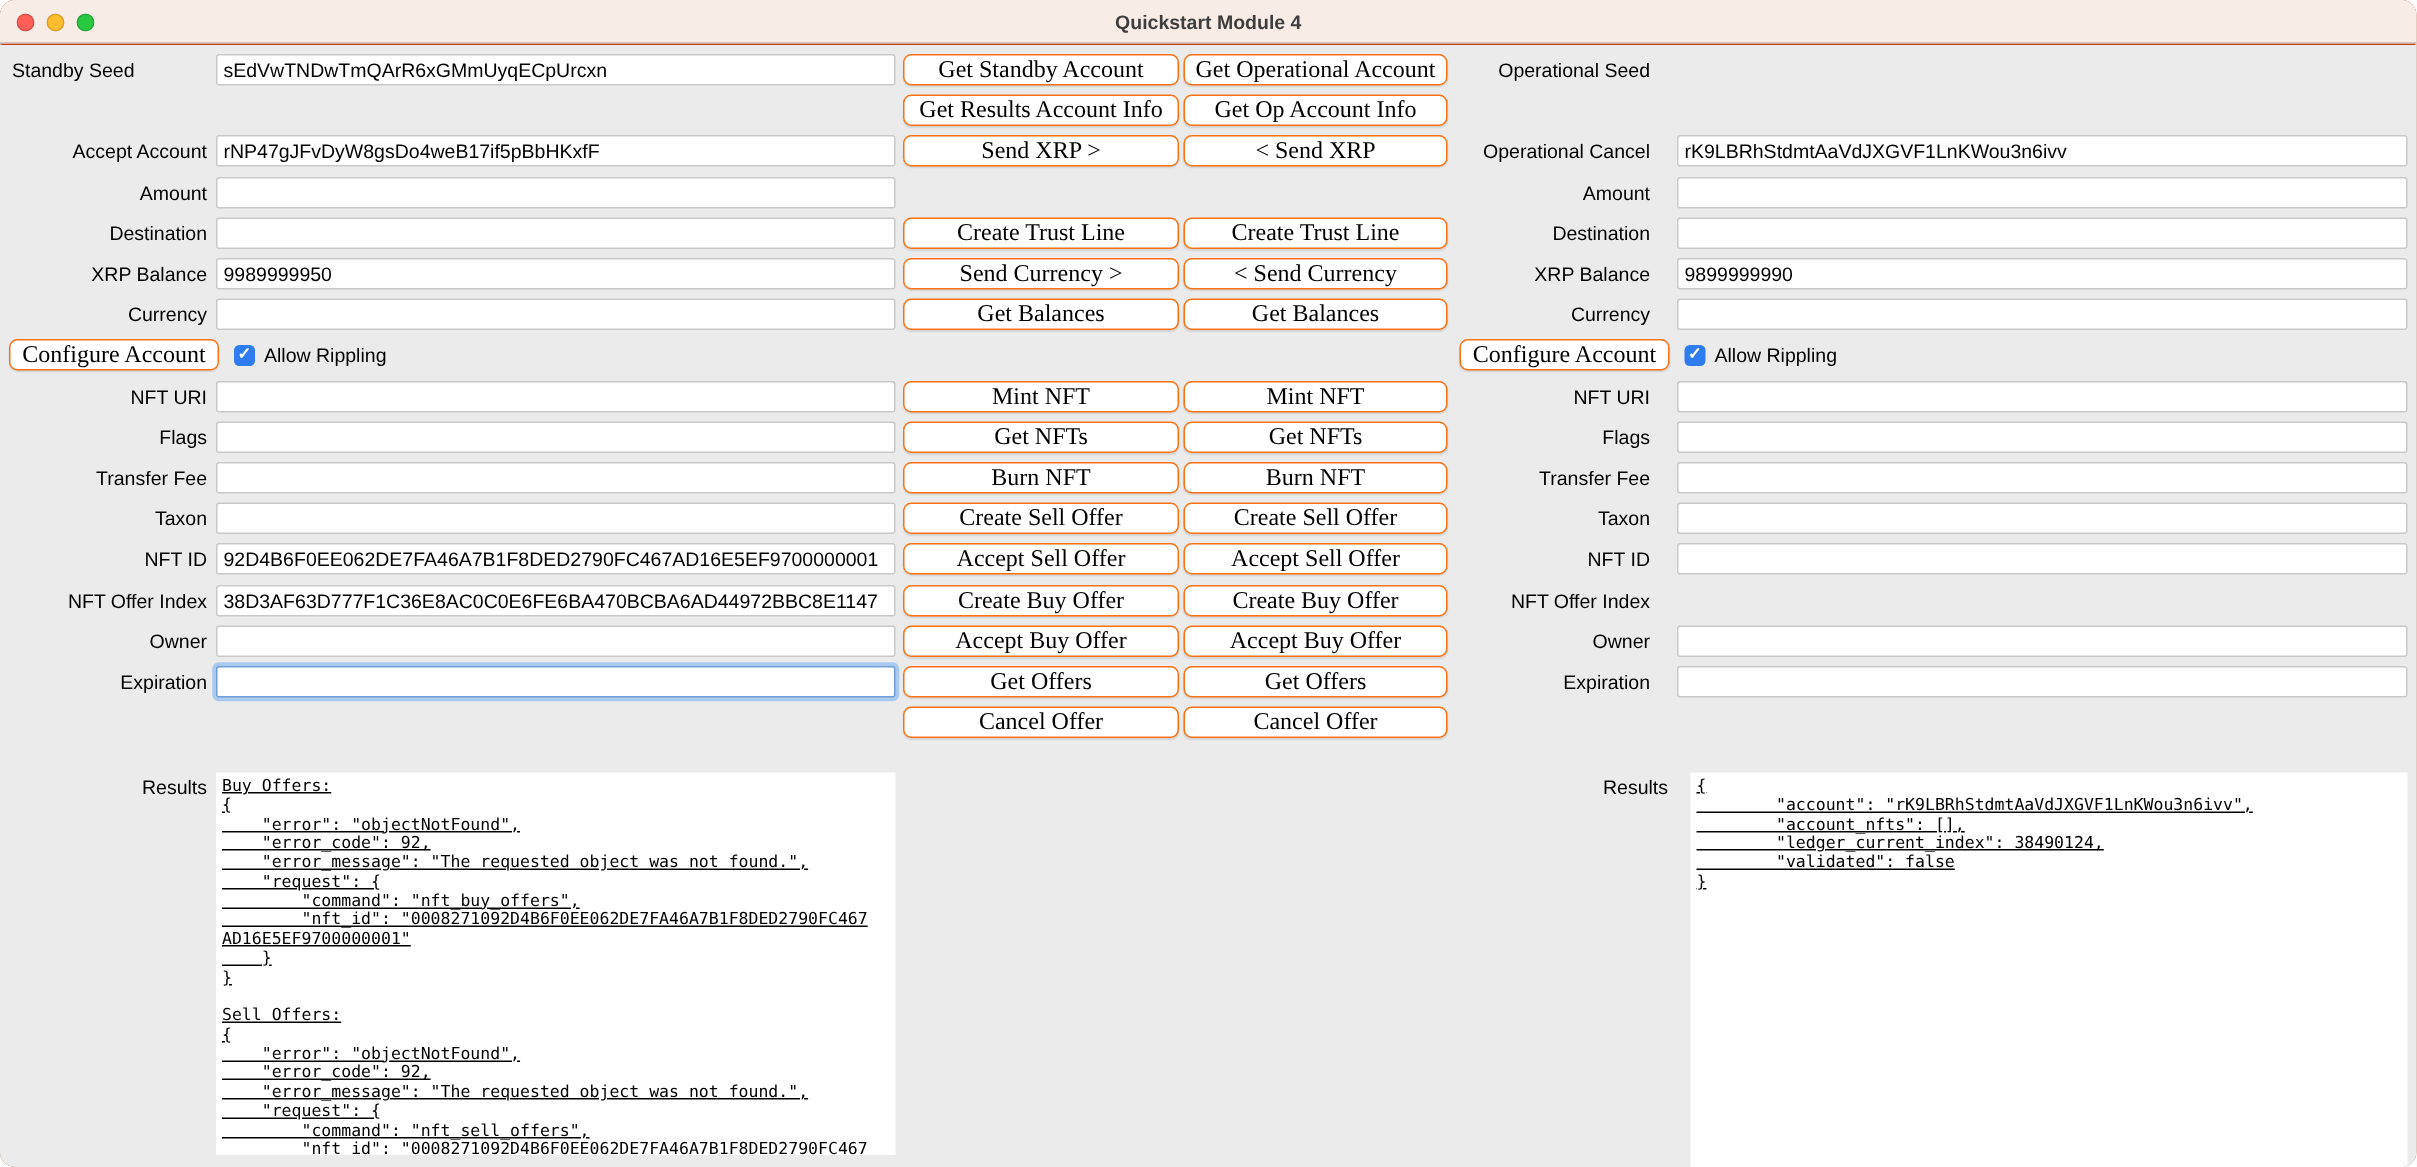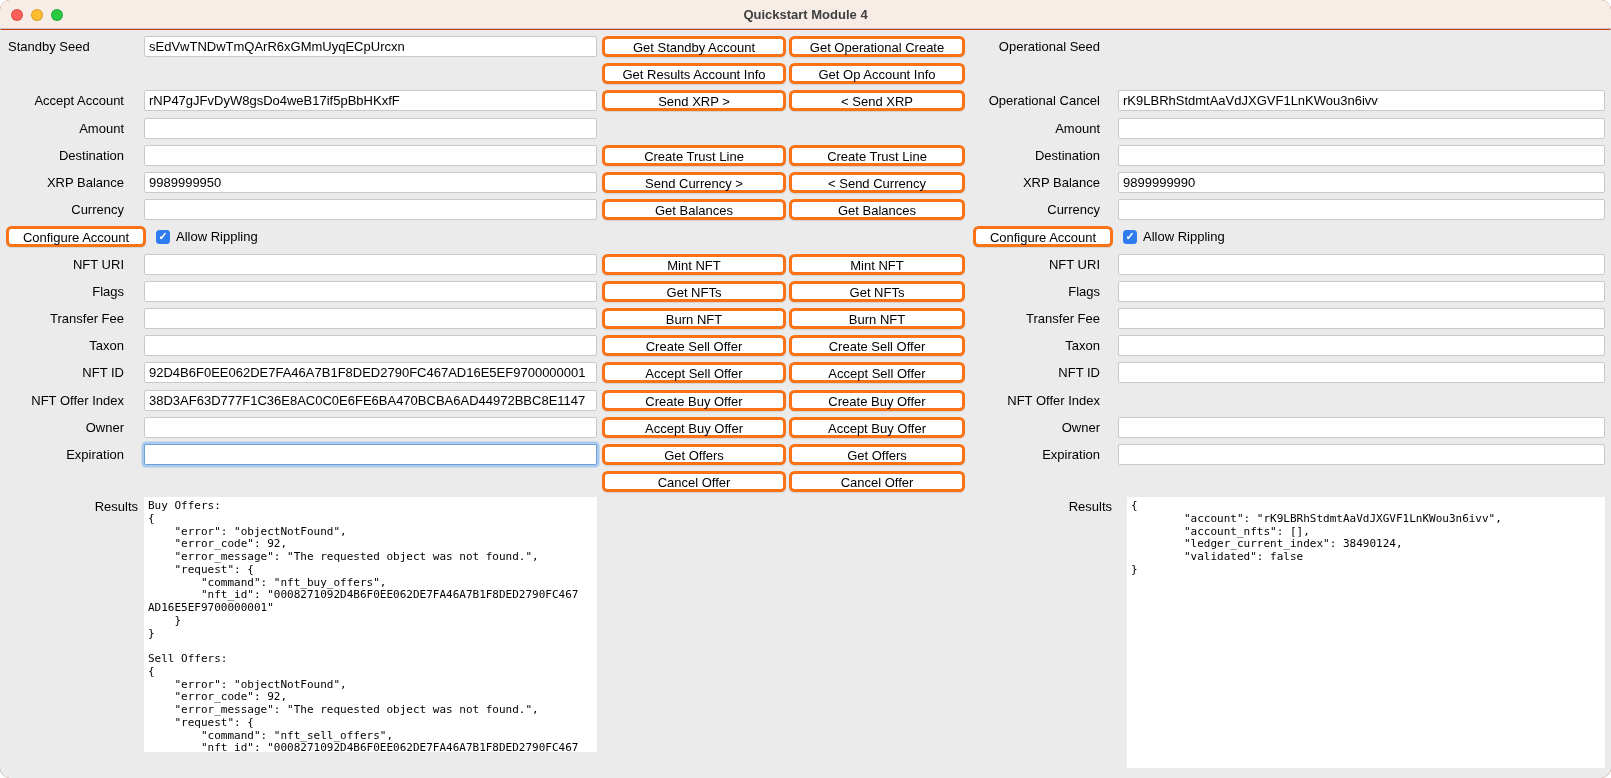--- a/index.html
+++ b/index.html
@@ -24,59 +24,59 @@
   .light.yellow{background:#febc2e;}
   .light.green{background:#28c840;}
 
   .content{position:absolute;top:30px;left:0;right:0;bottom:0;background:#ebebeb;}
 
   .rows{position:absolute;top:3px;display:flex;flex-direction:column;}
   .row{height:27.2px;display:flex;align-items:center;}
   .lbl{font-size:13px;color:#000;white-space:nowrap;}
 
   .left-rows{left:0;width:597px;}
-  .left-rows .lbl{width:144px;text-align:right;padding-right:20px;flex:none;}
+  .left-rows .lbl{width:144px;text-align:right;padding-right:6px;flex:none;}
   .left-rows .lbl.first{text-align:left;padding-left:8px;}
   .right-rows{left:968px;width:637px;}
   .right-rows .lbl{width:150px;text-align:right;padding-right:18px;flex:none;}
 
   input.field{
     flex:1;height:21px;border:1px solid #c9c9c9;border-radius:2px;background:#fff;
     font-family:"Liberation Sans",sans-serif;font-size:13px;color:#000;padding:0 4px;outline:none;
   }
   input.field.focused{border:1px solid #6f9fd8;box-shadow:0 0 0 2.5px #a9c9ef;}
 
   .btncol{position:absolute;top:3px;display:flex;flex-direction:column;}
   .colA{left:602px;width:184px;}
   .colB{left:789px;width:176px;}
   .btn{
-    width:100%;height:21px;background:#fff;border:3px solid #f97316;border-radius:5.5px;
+    width:100%;height:21px;background:#fff;border:1px solid #f97316;border-radius:5.5px;
     box-shadow:0 1px 1px rgba(0,0,0,0.10);
-    font-family:Liberation Sans, sans-serif;font-size:13px;color:#000;cursor:default;
+    font-family:Liberation Serif, serif;font-size:16px;color:#000;cursor:default;
   }
   .btn.cfg{width:140px;flex:none;}
   .cfgrow .btn.cfg{margin-left:6px;}
   .right-rows .cfgrow .btn.cfg{margin-left:5px;}
   .checkbox{
     width:14px;height:14px;margin-left:10px;border-radius:3.5px;background:#2e7cf0;
     display:inline-flex;align-items:center;justify-content:center;flex:none;
   }
   .checkbox .check{color:#fff;font-size:11px;font-weight:bold;line-height:1;}
   .cb-label{font-size:13px;margin-left:6px;}
 
-  .results-row{position:absolute;top:467px;display:flex;align-items:flex-start;border-radius:22px;}
+  .results-row{position:absolute;top:485px;display:flex;align-items:flex-start;border-radius:22px;}
   .results-row.left{left:0;width:597px;}
   .results-row.left .lbl{width:144px;text-align:right;padding-right:6px;padding-top:2px;flex:none;}
   .results-row.right{left:968px;width:637px;}
   .results-row.right .lbl{width:150px;text-align:right;padding-right:6px;padding-top:2px;flex:none;}
   .results-row.right .resbox{margin-left:9px;width:469px;}
   pre.resbox{
     margin:0;flex:1;background:#fff;border:none;overflow:hidden;white-space:pre;
     font-family:"DejaVu Sans Mono",monospace;font-size:11px;line-height:12.75px;
-    padding:3px 0 0 4px;color:#000;
+    padding:3px 0 0 4px;color:#000;text-decoration:underline;
   }
   .resbox.lh{height:255px;}
   .resbox.rh{height:271px;}
 </style>
 </head>
 <body>
 
 <div class="window">
   <div class="titlebar">
     <div class="lights">
@@ -202,21 +202,21 @@
       <div class="row">
           <button class="btn">Get Offers</button>
         </div>
       <div class="row">
           <button class="btn">Cancel Offer</button>
         </div>
     </div>
 
     <div class="btncol colB">
       <div class="row">
-          <button class="btn">Get Operational Create</button>
+          <button class="btn">Get Operational Account</button>
         </div>
       <div class="row">
           <button class="btn">Get Op Account Info</button>
         </div>
       <div class="row">
           <button class="btn">&lt; Send XRP</button>
         </div>
       <div class="row"></div>
       <div class="row">
           <button class="btn">Create Trust Line</button>

